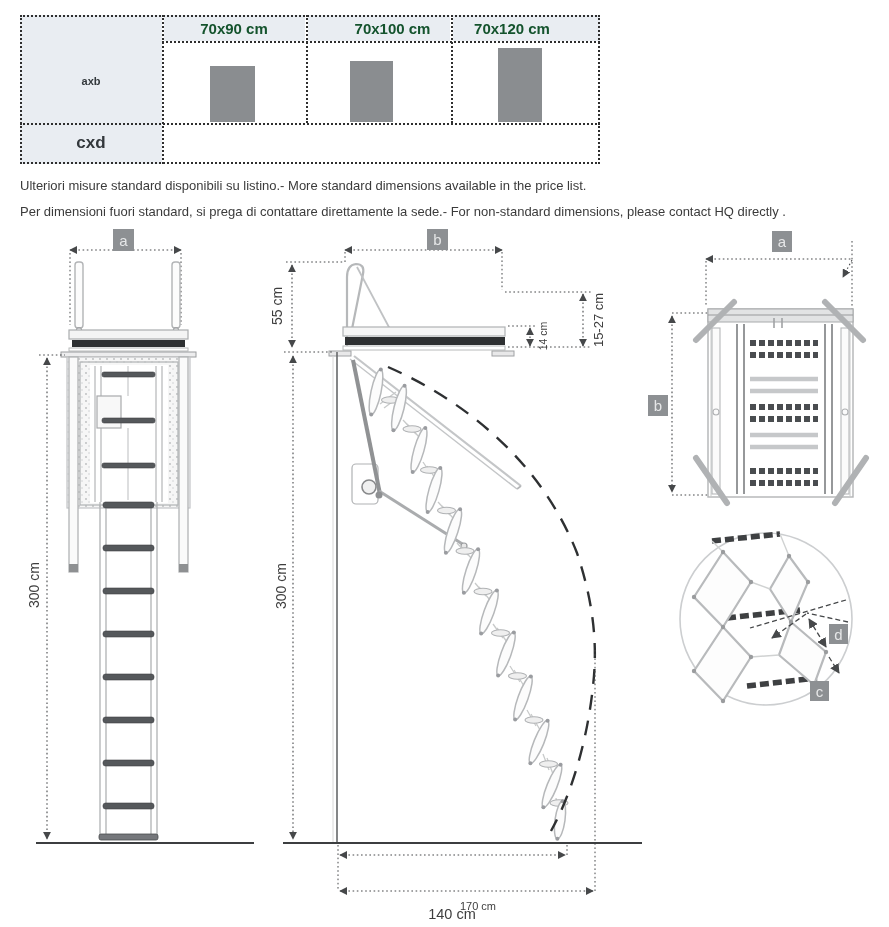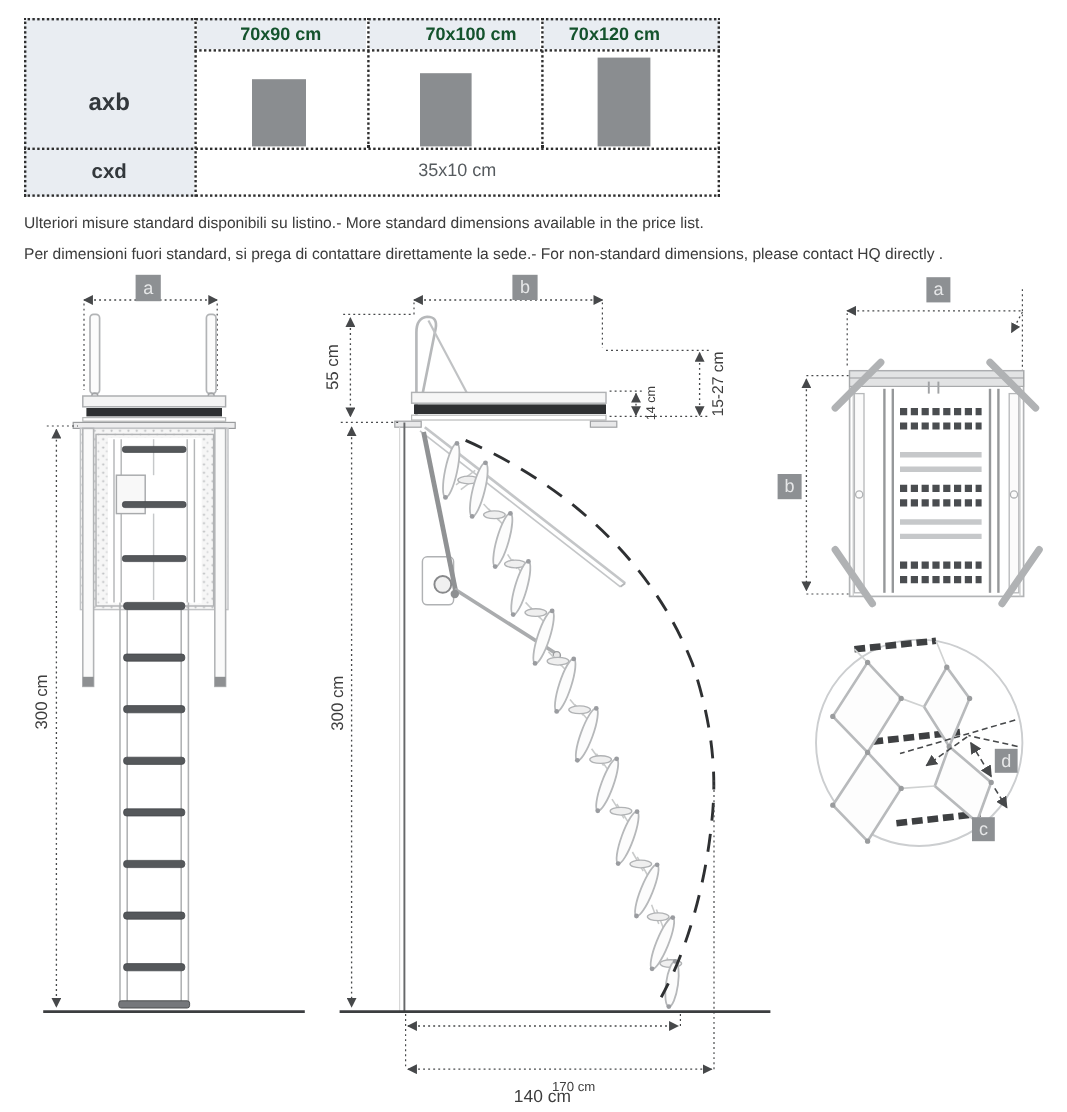--- a/index.html
+++ b/index.html
@@ -38,28 +38,27 @@
   <div class="dot-v" style="left:0;top:0;height:149px;"></div>
   <div class="dot-v" style="left:142px;top:0;height:149px;"></div>
   <div class="dot-v" style="left:286px;top:0;height:108px;"></div>
   <div class="dot-v" style="left:431px;top:0;height:108px;"></div>
   <div class="dot-v" style="left:578px;top:0;height:149px;"></div>
 
   <div class="hdr" style="left:142px;width:144px;">70x90 cm</div>
   <div class="hdr" style="left:286px;width:145px;margin-left:14px;">70x100 cm</div>
   <div class="hdr" style="left:431px;width:122px;">70x120 cm</div>
 
-  <div class="rowlbl" style="top:60px;font-size:20px;">axb</div>
+  <div class="rowlbl" style="top:60px;font-size:11px;">axb</div>
   <div class="rowlbl" style="top:118px;font-size:17px;">cxd</div>
 
   <div class="bar" style="left:190px;top:51px;width:45px;height:56px;"></div>
   <div class="bar" style="left:330px;top:46px;width:43px;height:61px;"></div>
   <div class="bar" style="left:478px;top:33px;width:44px;height:74px;"></div>
 
-  <div class="cval" style="left:142px;top:119px;width:438px;">35x10 cm</div>
 </div>
 
 <div class="note" style="top:178px;">Ulteriori misure standard disponibili su listino.- More standard dimensions available in the price list.</div>
 <div class="note" style="top:204px;">Per dimensioni fuori standard, si prega di contattare direttamente la sede.- For non-standard dimensions, please contact HQ directly .</div>
 
 <svg width="889" height="927" viewBox="0 0 889 927">
   <defs>
     <marker id="ah" viewBox="0 0 10 10" refX="9" refY="5" markerWidth="7.5" markerHeight="7.5" orient="auto-start-reverse">
       <path d="M0,0 L10,5 L0,10 z" fill="#46484a"></path>
     </marker>

